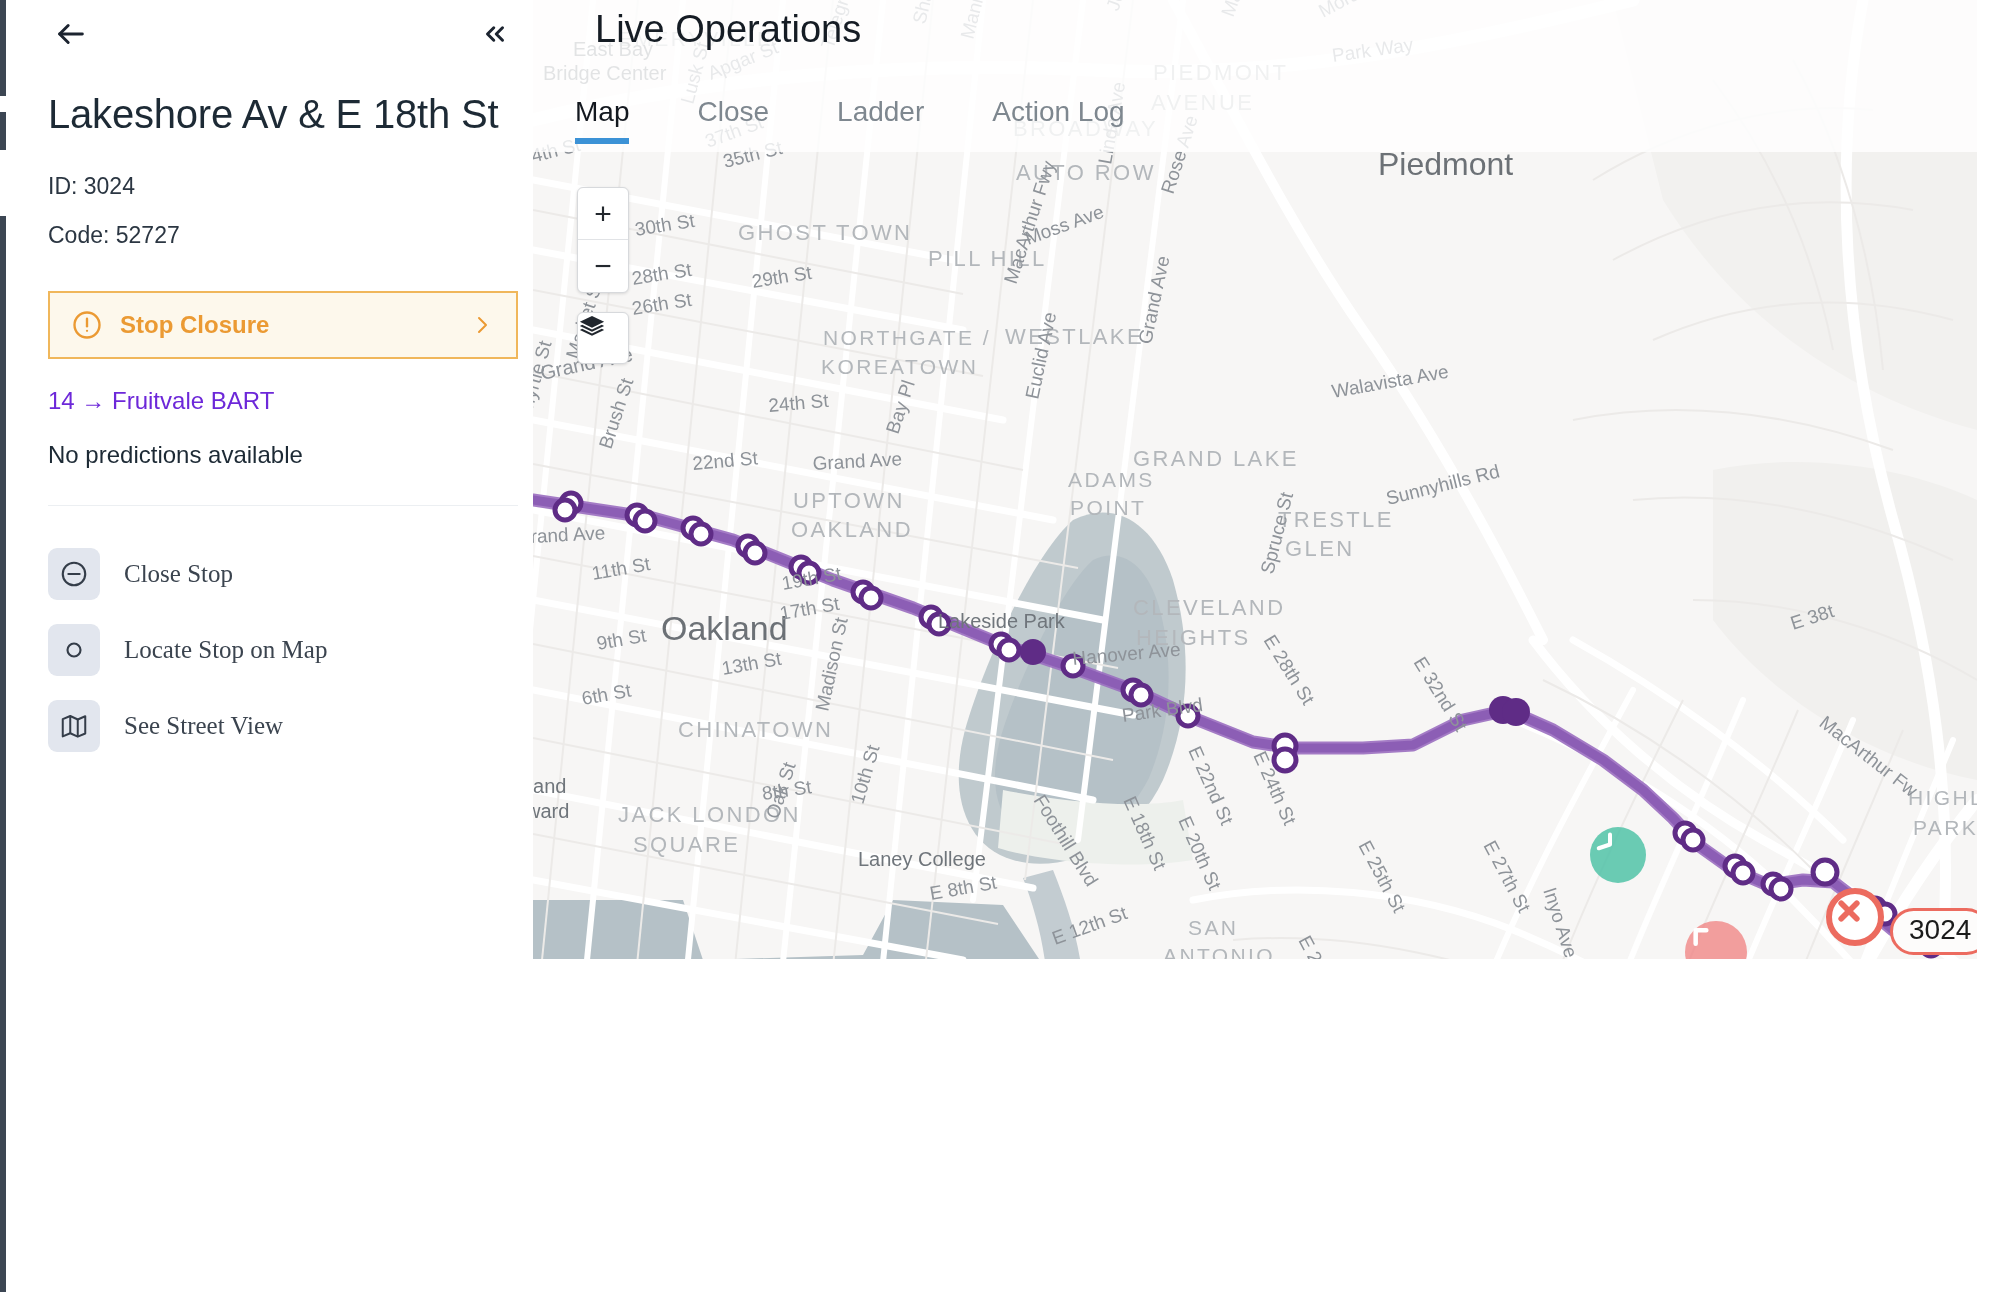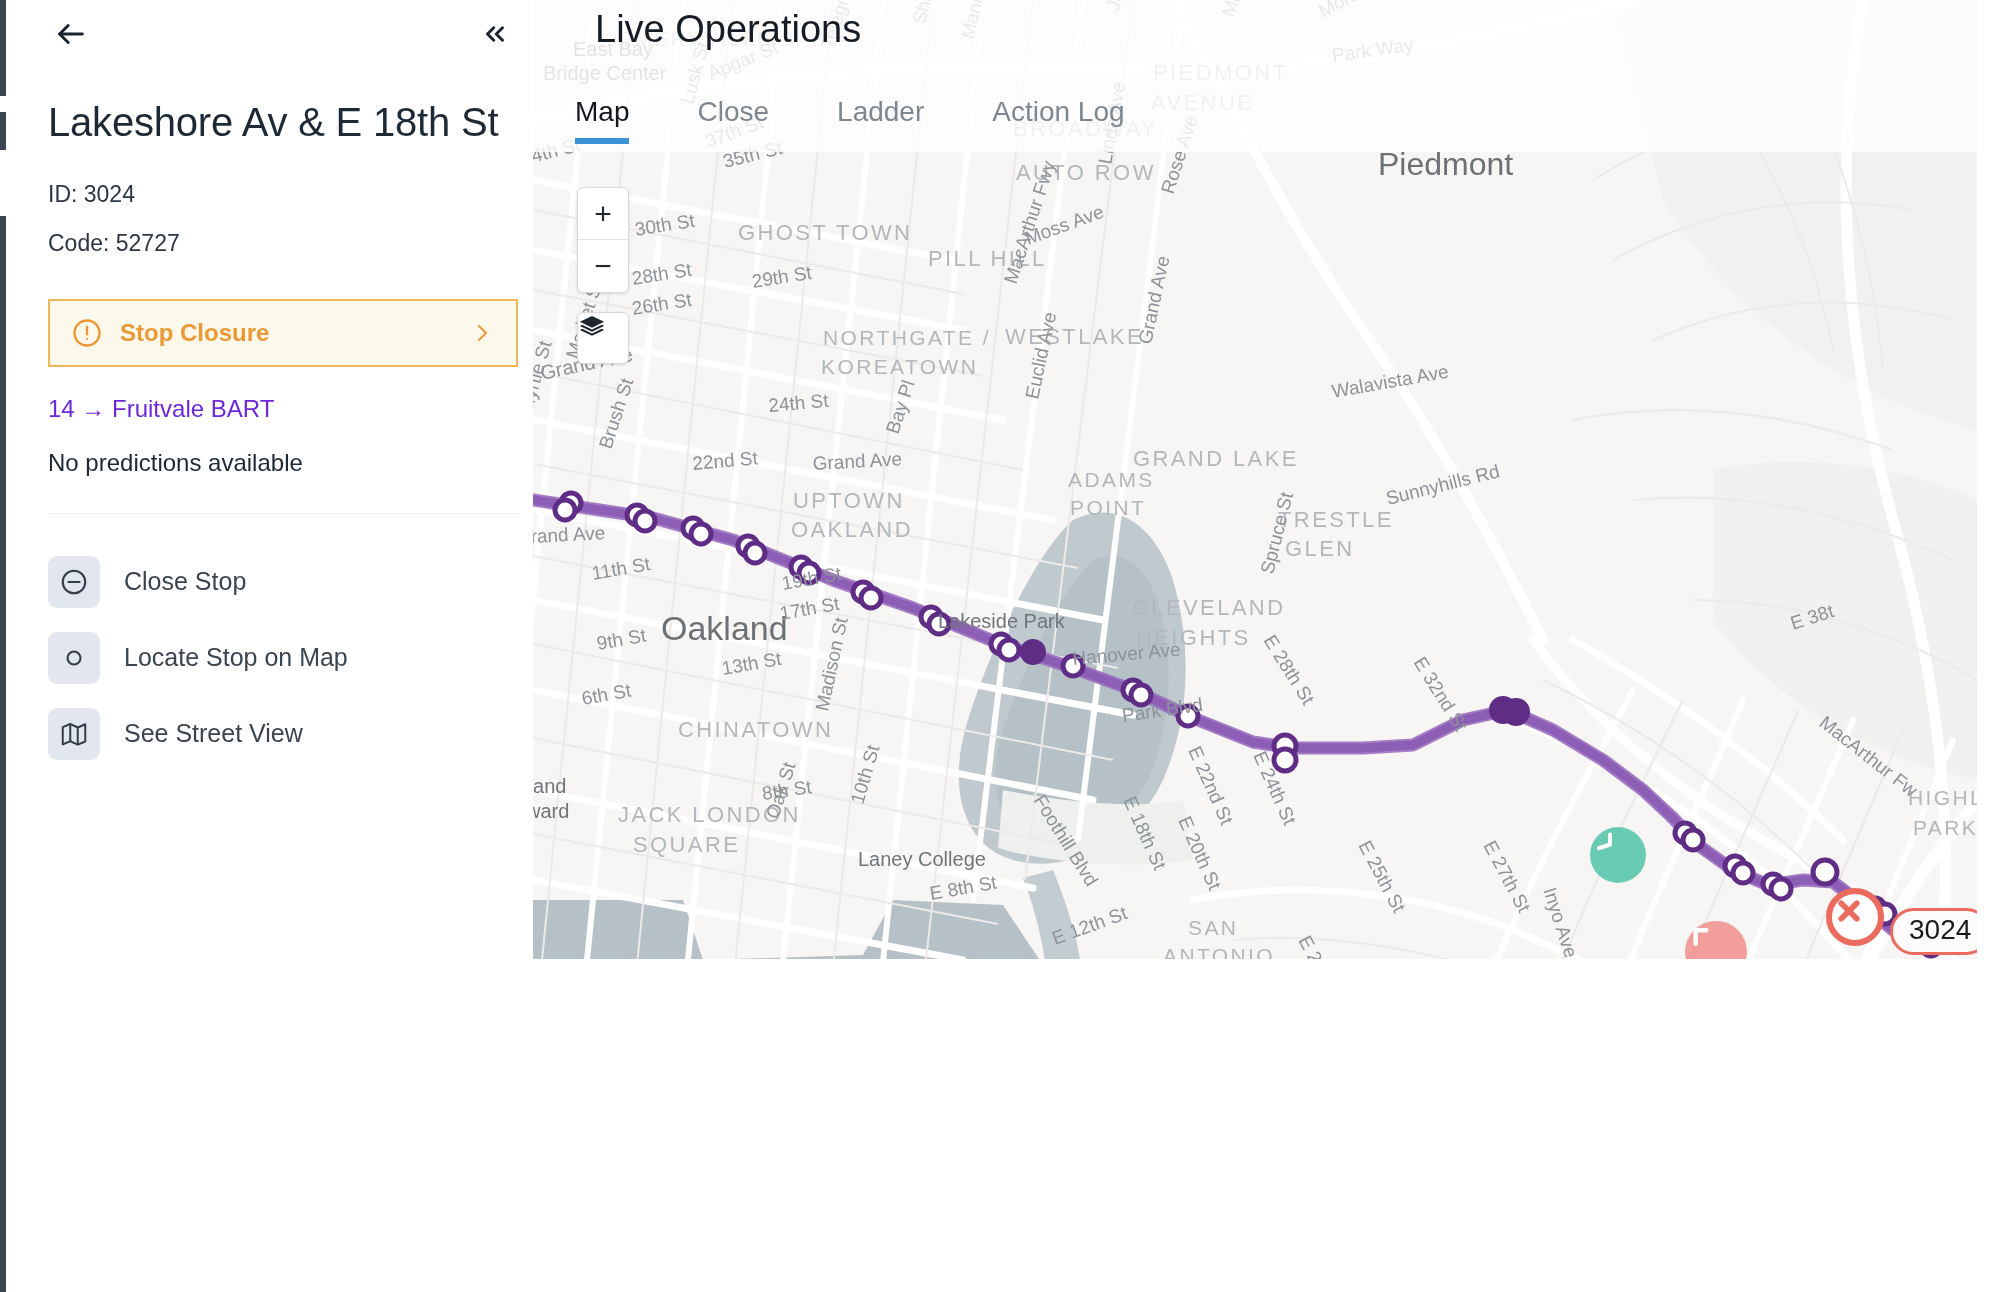--- a/index.html
+++ b/index.html
@@ -32,21 +32,21 @@
     width: 46px; height: 46px;
     display: flex; align-items: center; justify-content: center;
     color: #1c2430; cursor: pointer; background: none; border: none;
   }
   .icon-btn svg { display: block; }
 
   .stop-title {
     font-size: 40px; line-height: 1.22;
     color: #1d2a35; font-weight: 400;
     letter-spacing: -0.2px;
-    margin-top: 38px;
+    margin-top: 30px;
     max-width: 470px;
     word-break: break-word;
   }
   .meta-line {
     font-size: 23px; color: #2b3642;
     margin-top: 34px;
   }
   .meta-line.second { margin-top: 22px; }
 
   
@@ -93,21 +93,21 @@
   .route-note {
     font-size: 24px; color: #1d2a35;
     margin-top: 26px;
   }
   .divider {
     height: 1px; background: #eceff2;
     margin: 36px 0 0 0;
   }
 
   
-  .actions { margin-top: 30px; }
+  .actions { margin-top: 30px; font-family: Liberation Serif, serif; }
   .action {
     display: flex; align-items: center;
     height: 76px; cursor: pointer;
   }
   .action-ico {
     width: 52px; height: 52px; flex: 0 0 52px;
     border-radius: 9px; background: #e2e6ee;
     display: flex; align-items: center; justify-content: center;
     color: #343d49;
   }

